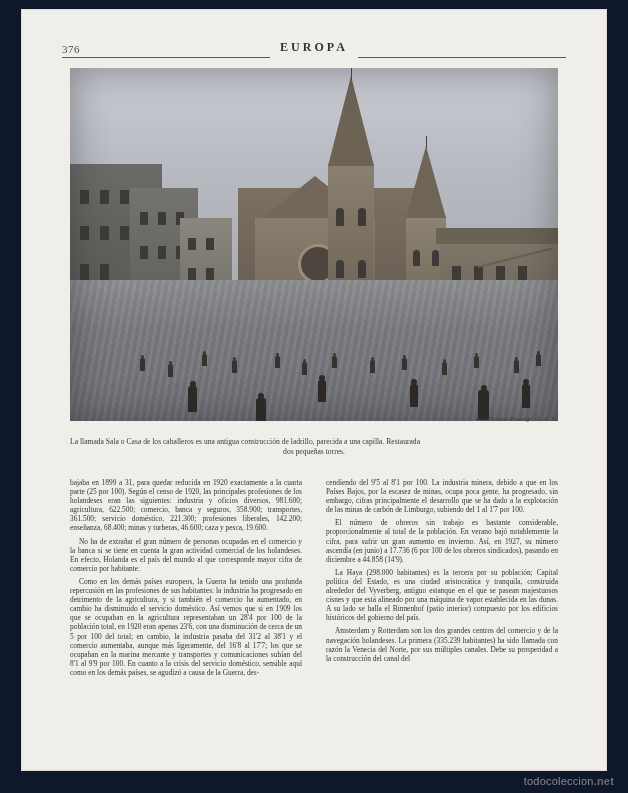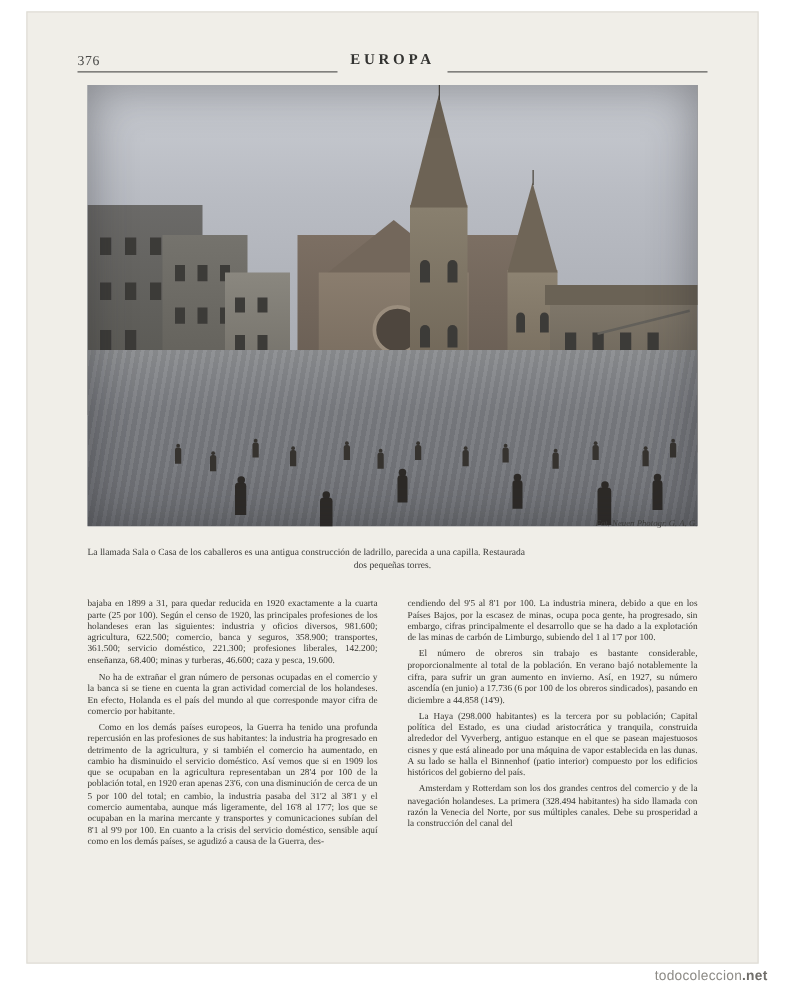--- a/index.html
+++ b/index.html
@@ -11,21 +11,21 @@
     width: 628px;
     height: 793px;
     overflow: hidden;
     font-family: "Liberation Serif", serif;
   }
   .page {
     position: absolute;
     left: 0; top: 0;
     width: 628px;
     height: 793px;
-    background: #ffffff;
+    background: #0f172a;
   }
   .paper {
     position: absolute;
     left: 22px;
     top: 10px;
     width: 584px;
     height: 760px;
     background: #f0eee8;
     box-shadow: 0 0 0 1px #dedbd4;
   }
@@ -415,21 +415,21 @@
     <div class="col col-left">
       <p class="noindent">bajaba en 1899 a 31, para quedar reducida en 1920 exactamente a la cuarta parte (25 por 100). Según el censo de 1920, las principales profesiones de los holandeses eran las siguientes: industria y oficios diversos, 981.600; agricultura, 622.500; comercio, banca y seguros, 358.900; transportes, 361.500; servicio doméstico, 221.300; profesiones liberales, 142.200; enseñanza, 68.400; minas y turberas, 46.600; caza y pesca, 19.600.</p>
       <p>No ha de extrañar el gran número de personas ocupadas en el comercio y la banca si se tiene en cuenta la gran actividad comercial de los holandeses. En efecto, Holanda es el país del mundo al que corresponde mayor cifra de comercio por habitante.</p>
       <p>Como en los demás países europeos, la Guerra ha tenido una profunda repercusión en las profesiones de sus habitantes: la industria ha progresado en detrimento de la agricultura, y si también el comercio ha aumentado, en cambio ha disminuido el servicio doméstico. Así vemos que si en 1909 los que se ocupaban en la agricultura representaban un 28'4 por 100 de la población total, en 1920 eran apenas 23'6, con una disminución de cerca de un 5 por 100 del total; en cambio, la industria pasaba del 31'2 al 38'1 y el comercio aumentaba, aunque más ligeramente, del 16'8 al 17'7; los que se ocupaban en la marina mercante y transportes y comunicaciones subían del 8'1 al 9'9 por 100. En cuanto a la crisis del servicio doméstico, sensible aquí como en los demás países, se agudizó a causa de la Guerra, des-</p>
     </div>
 
     <div class="col col-right">
       <p class="noindent">cendiendo del 9'5 al 8'1 por 100. La industria minera, debido a que en los Países Bajos, por la escasez de minas, ocupa poca gente, ha progresado, sin embargo, cifras principalmente el desarrollo que se ha dado a la explotación de las minas de carbón de Limburgo, subiendo del 1 al 1'7 por 100.</p>
       <p>El número de obreros sin trabajo es bastante considerable, proporcionalmente al total de la población. En verano bajó notablemente la cifra, para sufrir un gran aumento en invierno. Así, en 1927, su número ascendía (en junio) a 17.736 (6 por 100 de los obreros sindicados), pasando en diciembre a 44.858 (14'9).</p>
       <p>La Haya (298.000 habitantes) es la tercera por su población; Capital política del Estado, es una ciudad aristocrática y tranquila, construida alrededor del Vyverberg, antiguo estanque en el que se pasean majestuosos cisnes y que está alineado por una máquina de vapor establecida en las dunas. A su lado se halla el Binnenhof (patio interior) compuesto por los edificios históricos del gobierno del país.</p>
-      <p>Amsterdam y Rotterdam son los dos grandes centros del comercio y de la navegación holandeses. La primera (328.494 habitantes) ha sido llamada con razón la Venecia del Norte, por sus múltiples canales. Debe su prosperidad a la construcción del canal del</p>
+      <p>Amsterdam y Rotterdam son los dos grandes centros del comercio y de la navegación holandeses. La primera (335.239 habitantes) ha sido llamada con razón la Venecia del Norte, por sus múltiples canales. Debe su prosperidad a la construcción del canal del</p>
     </div>
 
   </div>
 
   <div class="watermark">
     <span>todocoleccion</span><b>.net</b>
   </div>
 </div>
 
 </body></html>

